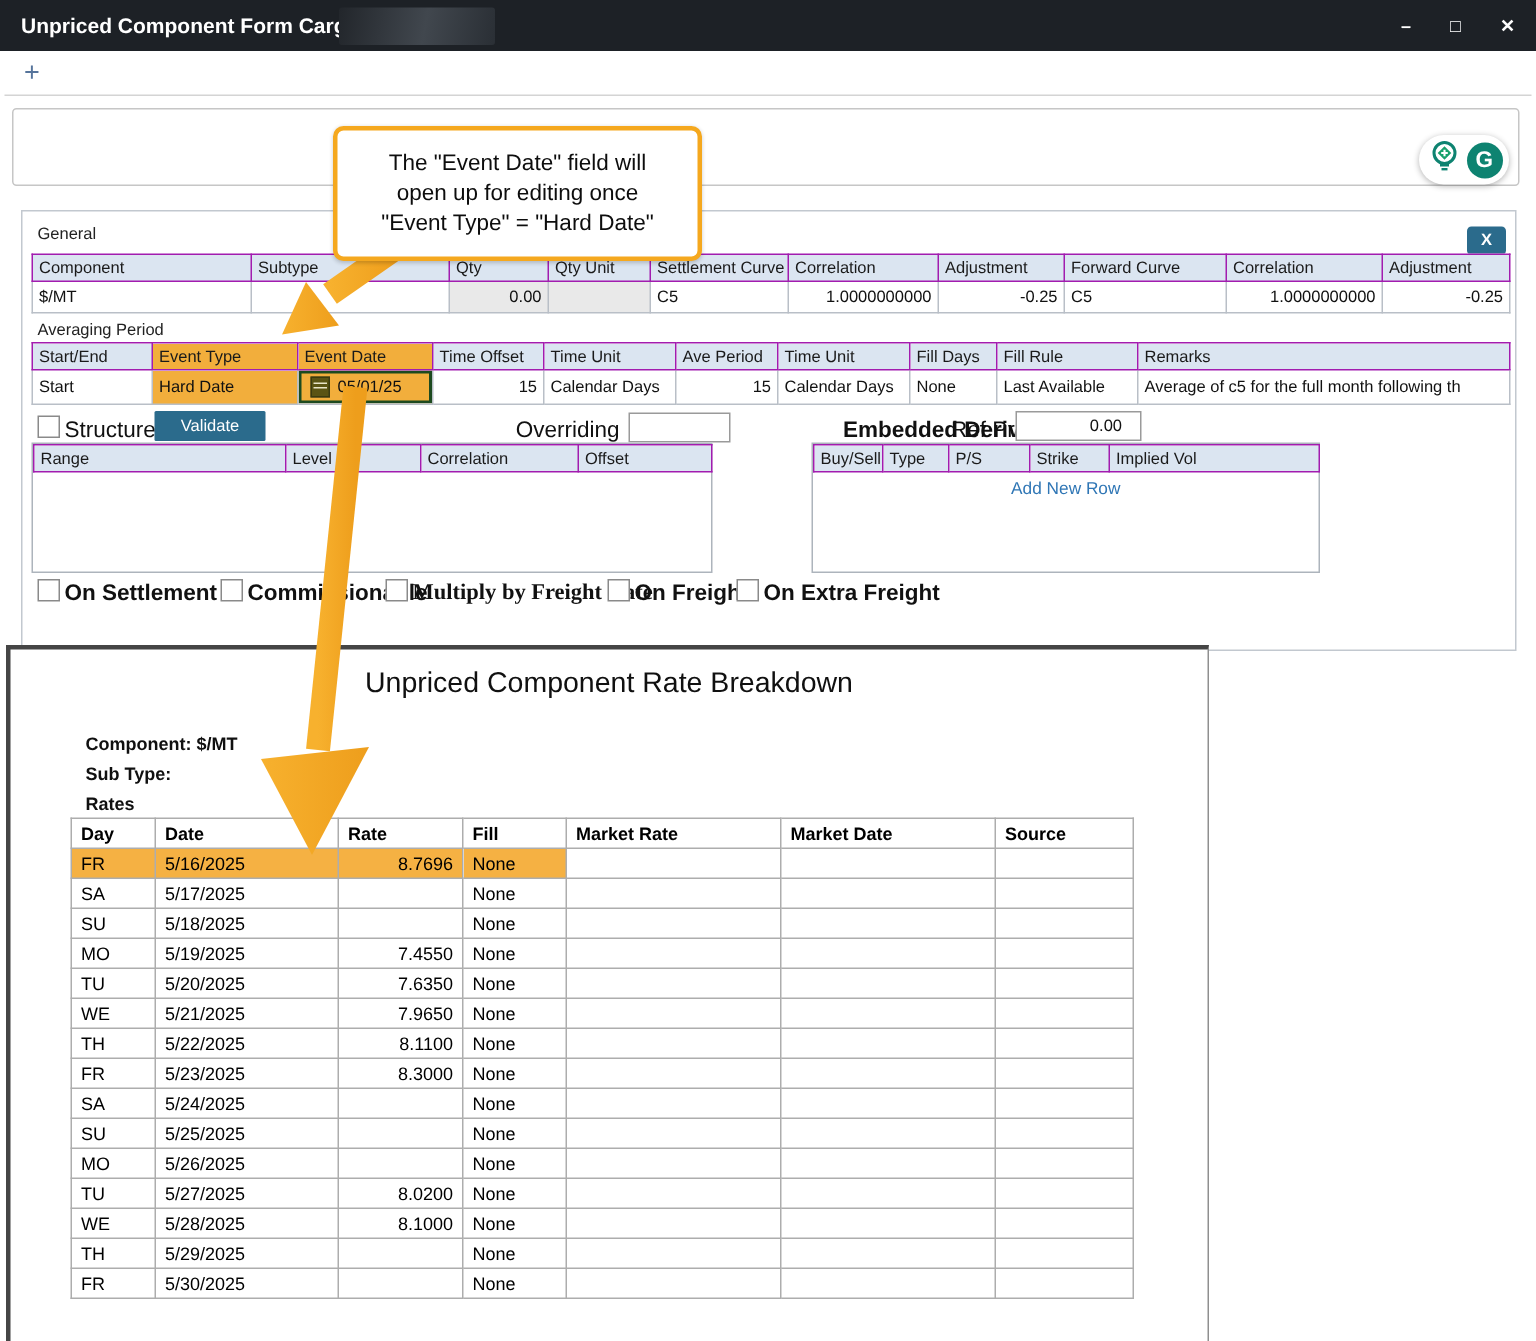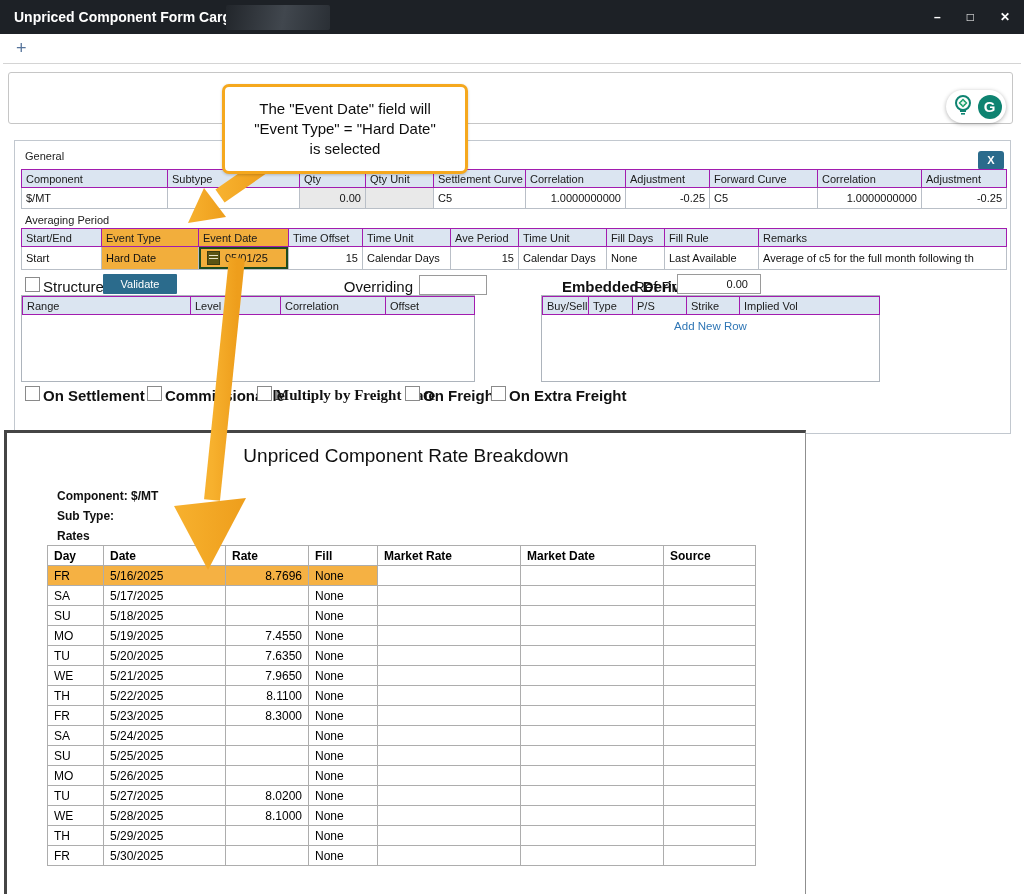--- a/index.html
+++ b/index.html
@@ -444,15 +444,15 @@
   </g>
 
   <g>
     <line x1="237" y1="258" x2="212" y2="500" stroke="url(#amber)" stroke-width="16"></line>
     <polygon points="174,506 246,498 208,570" fill="url(#amber)"></polygon>
   </g>
 </svg>
 
 <div class="callout">
   <div>The "Event Date" field will</div>
+  <div>open up for editing once</div>
   <div>"Event Type" = "Hard Date"</div>
-  <div>is selected</div>
 </div>
 
 </body></html>

